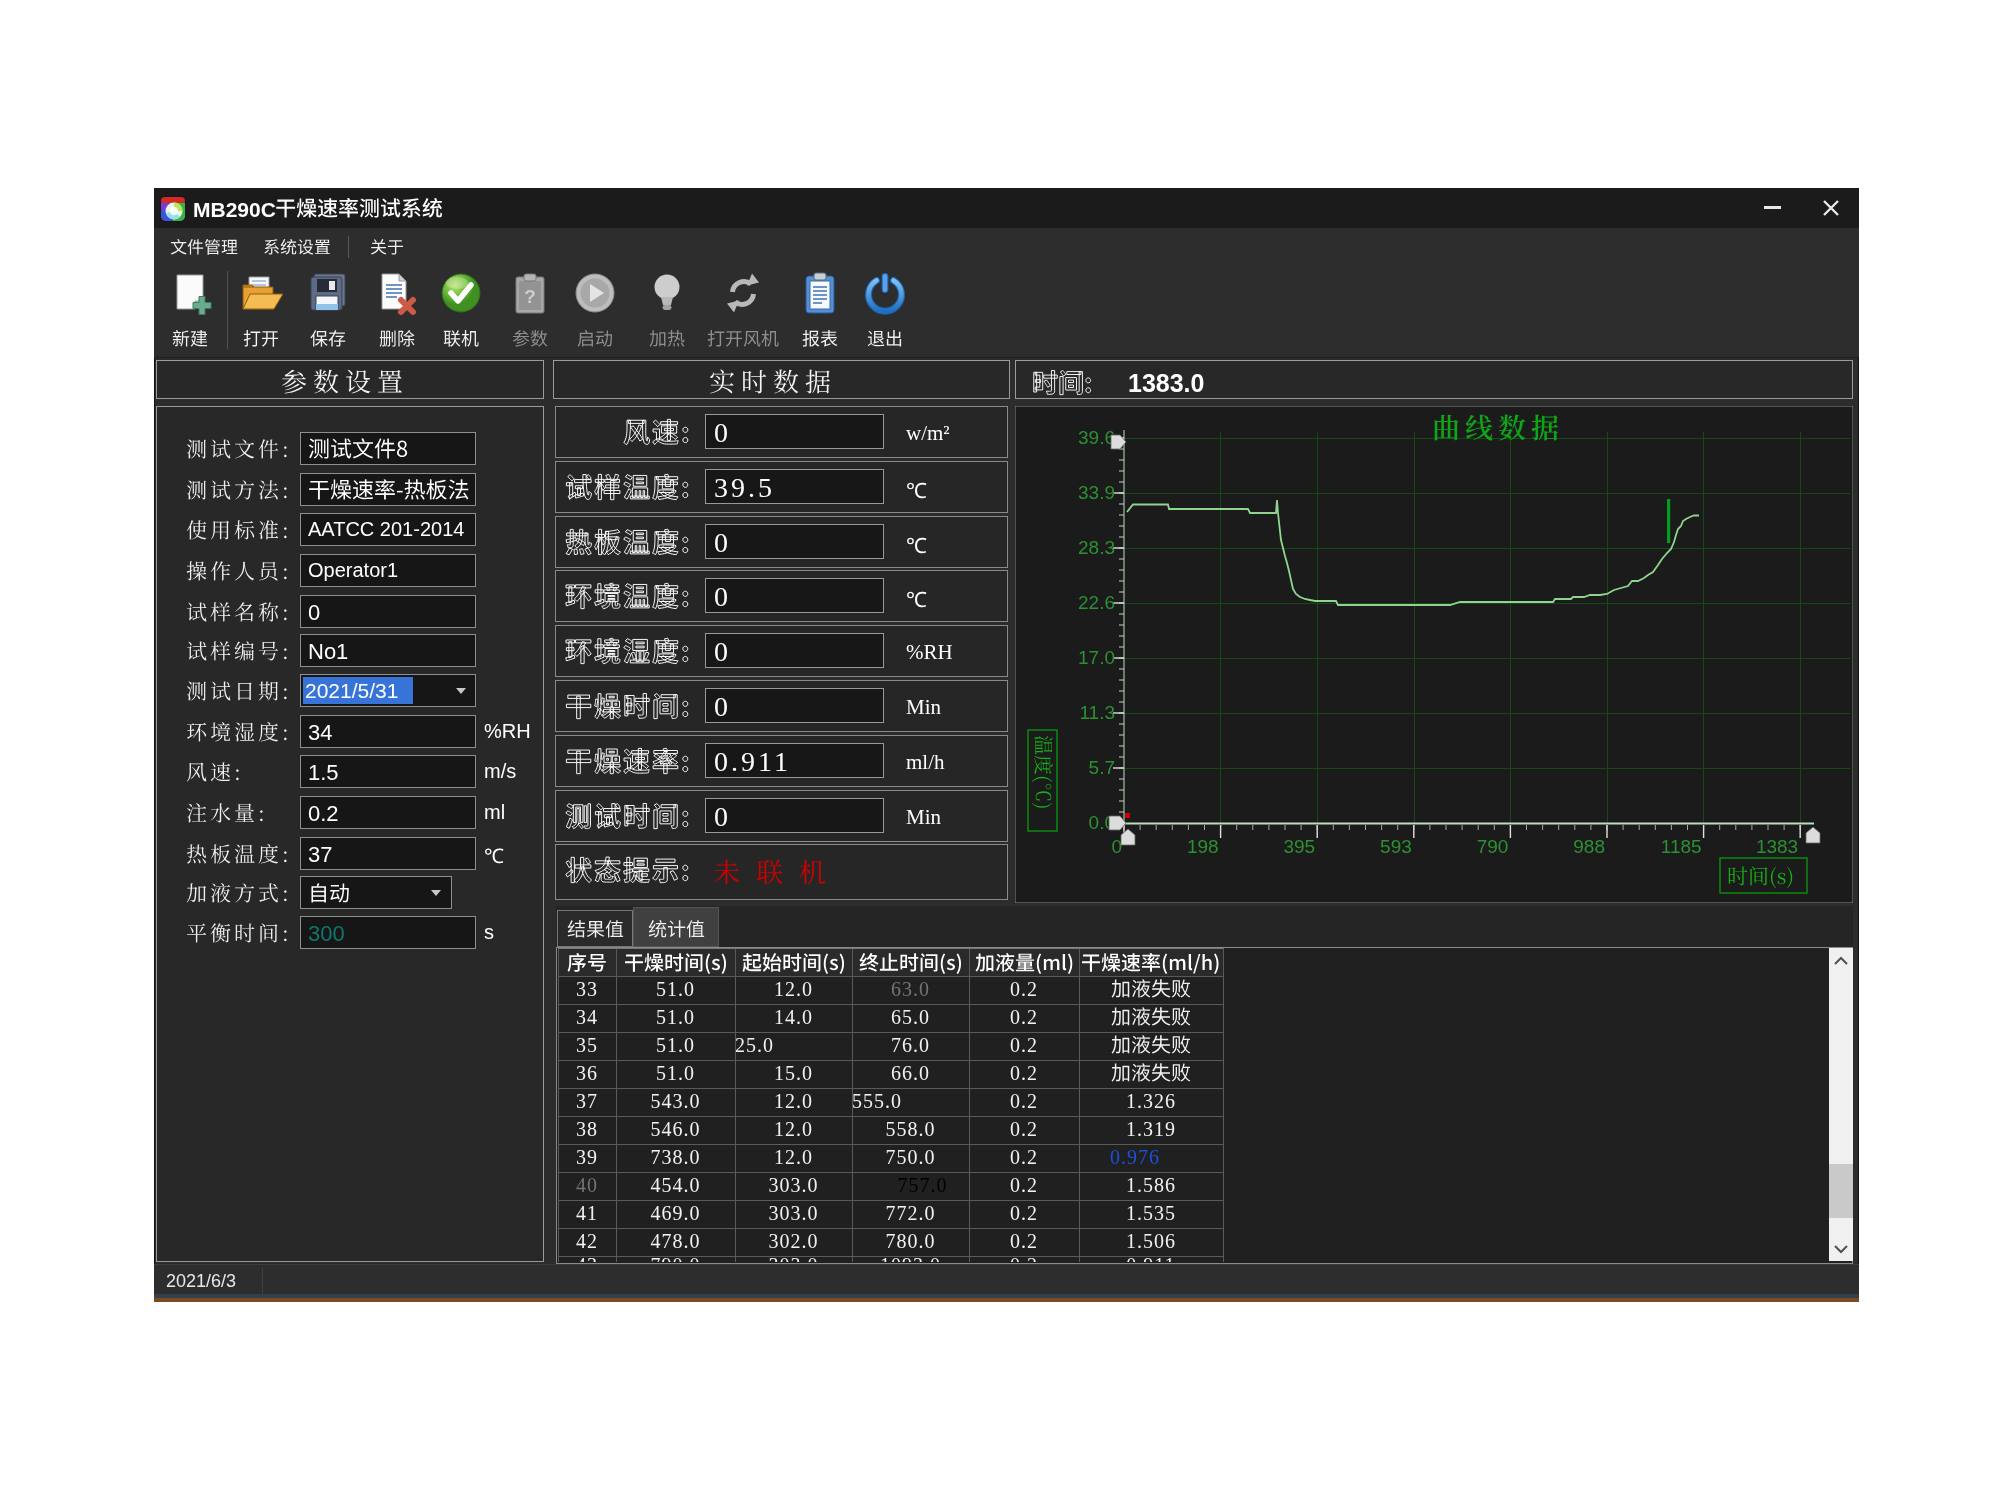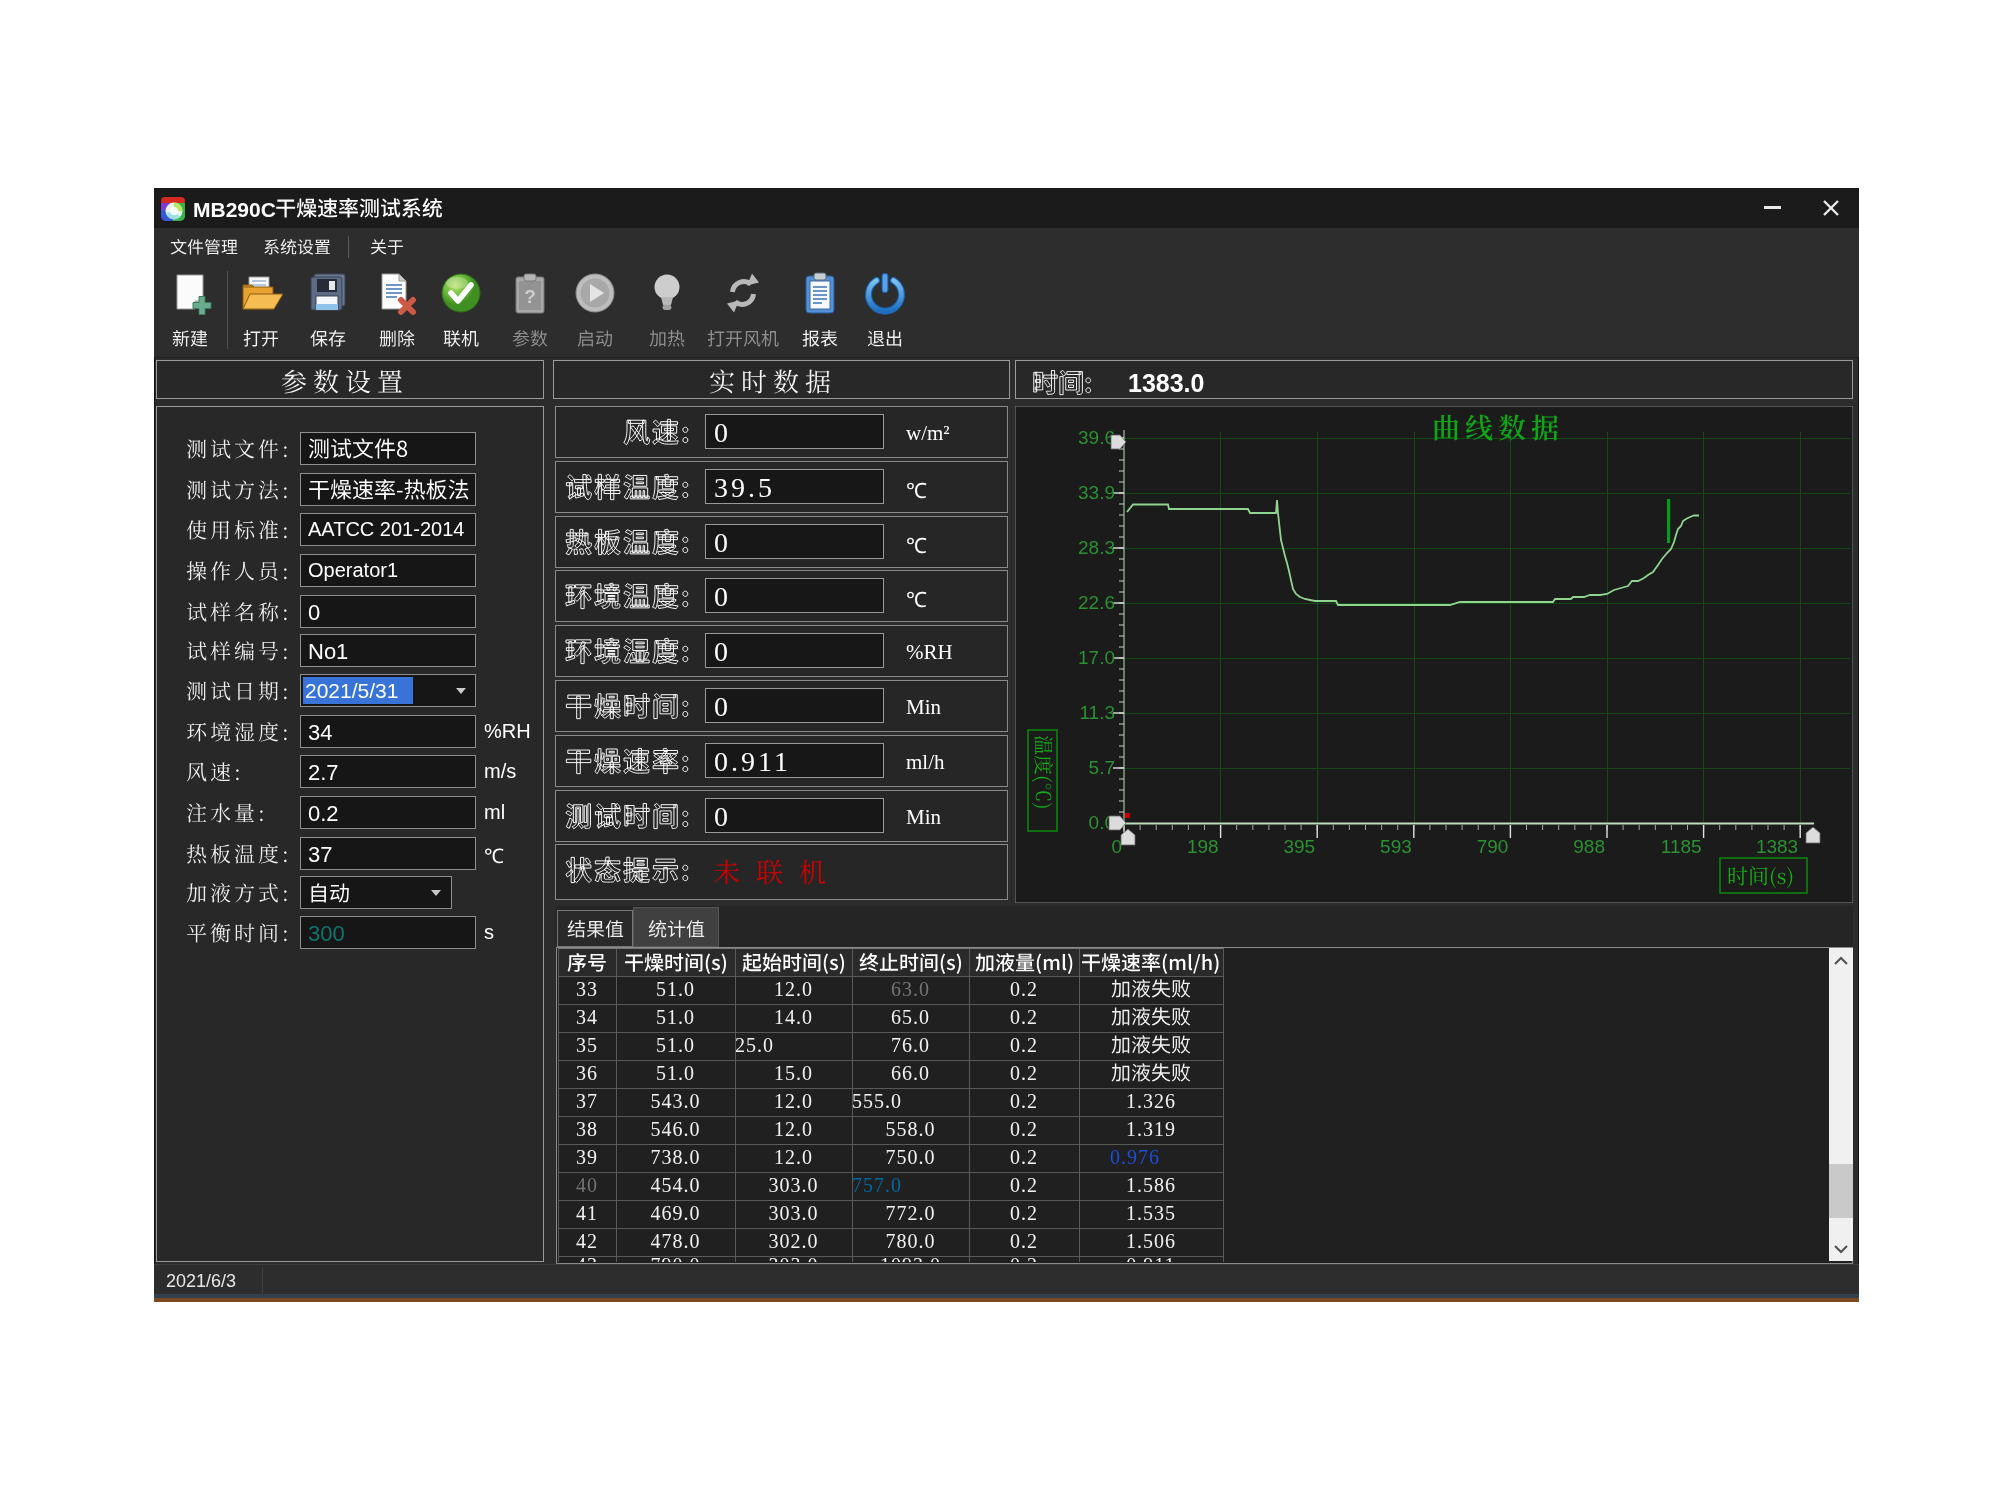--- a/index.html
+++ b/index.html
@@ -550,21 +550,21 @@
 <div style="position:absolute;left:308px;top:518px;font:20px 'Liberation Sans';color:#fff">AATCC 201-2014</div>
 <div style="position:absolute;left:308px;top:559px;font:20px 'Liberation Sans';color:#fff">Operator1</div>
 <div style="position:absolute;left:308px;top:600px;font:22px 'Liberation Sans';color:#fff">0</div>
 <div style="position:absolute;left:308px;top:639px;font:22px 'Liberation Sans';color:#fff">No1</div>
 <div style="position:absolute;left:303px;top:677px;width:110px;height:27px;background:#3874d8"></div>
 <div style="position:absolute;left:305px;top:679px;font:21px 'Liberation Sans';color:#fff">2021/5/31</div>
 <svg style="position:absolute;left:455px;top:687px" width="12" height="8">
     <path d="M1 1 l5 6 l5 -6 z" fill="#c8c8c8"></path>
   </svg>
 <div style="position:absolute;left:308px;top:720px;font:22px 'Liberation Sans';color:#fff">34</div>
-<div style="position:absolute;left:308px;top:760px;font:22px 'Liberation Sans';color:#fff">2.7</div>
+<div style="position:absolute;left:308px;top:760px;font:22px 'Liberation Sans';color:#fff">1.5</div>
 <div style="position:absolute;left:308px;top:801px;font:22px 'Liberation Sans';color:#fff">0.2</div>
 <div style="position:absolute;left:308px;top:842px;font:22px 'Liberation Sans';color:#fff">37</div>
 <div style="position:absolute;left:308px;top:921px;font:22px 'Liberation Sans';color:#0f766e">300</div>
 <svg style="position:absolute;left:308.0px;top:882.1px" width="42.0" height="24.1" viewBox="0 -900 2000 1150">
     <g fill="#fff">
       <use href="#g2m"></use>
       <use href="#gv" x="1000"></use>
     </g>
   </svg>
 <svg style="position:absolute;left:430px;top:889px" width="12" height="8">
@@ -1038,21 +1038,21 @@
     <div style="position:absolute;left:521px;top:170.0px;width:144px;text-align:center;font:20px 'Liberation Serif';color:#f2f2f2;letter-spacing:1px">1.319</div>
     <div style="position:absolute;left:0px;top:198.0px;width:58px;text-align:center;font:20px 'Liberation Serif';color:#f2f2f2;letter-spacing:1px">39</div>
     <div style="position:absolute;left:58px;top:198.0px;width:119px;text-align:center;font:20px 'Liberation Serif';color:#f2f2f2;letter-spacing:1px">738.0</div>
     <div style="position:absolute;left:177px;top:198.0px;width:117px;text-align:center;font:20px 'Liberation Serif';color:#f2f2f2;letter-spacing:1px">12.0</div>
     <div style="position:absolute;left:294px;top:198.0px;width:117px;text-align:center;font:20px 'Liberation Serif';color:#f2f2f2;letter-spacing:1px">750.0</div>
     <div style="position:absolute;left:411px;top:198.0px;width:110px;text-align:center;font:20px 'Liberation Serif';color:#f2f2f2;letter-spacing:1px">0.2</div>
     <div style="position:absolute;left:552px;top:198.0px;width:144px;text-align:left;font:20px 'Liberation Serif';color:#1d4ed8;letter-spacing:1px">0.976</div>
     <div style="position:absolute;left:0px;top:226.0px;width:58px;text-align:center;font:20px 'Liberation Serif';color:#737373;letter-spacing:1px">40</div>
     <div style="position:absolute;left:58px;top:226.0px;width:119px;text-align:center;font:20px 'Liberation Serif';color:#f2f2f2;letter-spacing:1px">454.0</div>
     <div style="position:absolute;left:177px;top:226.0px;width:117px;text-align:center;font:20px 'Liberation Serif';color:#f2f2f2;letter-spacing:1px">303.0</div>
-    <div style="position:absolute;left:294px;top:226.0px;width:117px;text-align:left;font:20px 'Liberation Serif';color:#0369a1;letter-spacing:1px">757.0</div>
+    <div style="position:absolute;left:306px;top:226.0px;width:117px;text-align:center;font:20px 'Liberation Serif';color:#000000;letter-spacing:1px">757.0</div>
     <div style="position:absolute;left:411px;top:226.0px;width:110px;text-align:center;font:20px 'Liberation Serif';color:#f2f2f2;letter-spacing:1px">0.2</div>
     <div style="position:absolute;left:521px;top:226.0px;width:144px;text-align:center;font:20px 'Liberation Serif';color:#f2f2f2;letter-spacing:1px">1.586</div>
     <div style="position:absolute;left:0px;top:254.0px;width:58px;text-align:center;font:20px 'Liberation Serif';color:#f2f2f2;letter-spacing:1px">41</div>
     <div style="position:absolute;left:58px;top:254.0px;width:119px;text-align:center;font:20px 'Liberation Serif';color:#f2f2f2;letter-spacing:1px">469.0</div>
     <div style="position:absolute;left:177px;top:254.0px;width:117px;text-align:center;font:20px 'Liberation Serif';color:#f2f2f2;letter-spacing:1px">303.0</div>
     <div style="position:absolute;left:294px;top:254.0px;width:117px;text-align:center;font:20px 'Liberation Serif';color:#f2f2f2;letter-spacing:1px">772.0</div>
     <div style="position:absolute;left:411px;top:254.0px;width:110px;text-align:center;font:20px 'Liberation Serif';color:#f2f2f2;letter-spacing:1px">0.2</div>
     <div style="position:absolute;left:521px;top:254.0px;width:144px;text-align:center;font:20px 'Liberation Serif';color:#f2f2f2;letter-spacing:1px">1.535</div>
     <div style="position:absolute;left:0px;top:282.0px;width:58px;text-align:center;font:20px 'Liberation Serif';color:#f2f2f2;letter-spacing:1px">42</div>
     <div style="position:absolute;left:58px;top:282.0px;width:119px;text-align:center;font:20px 'Liberation Serif';color:#f2f2f2;letter-spacing:1px">478.0</div>

